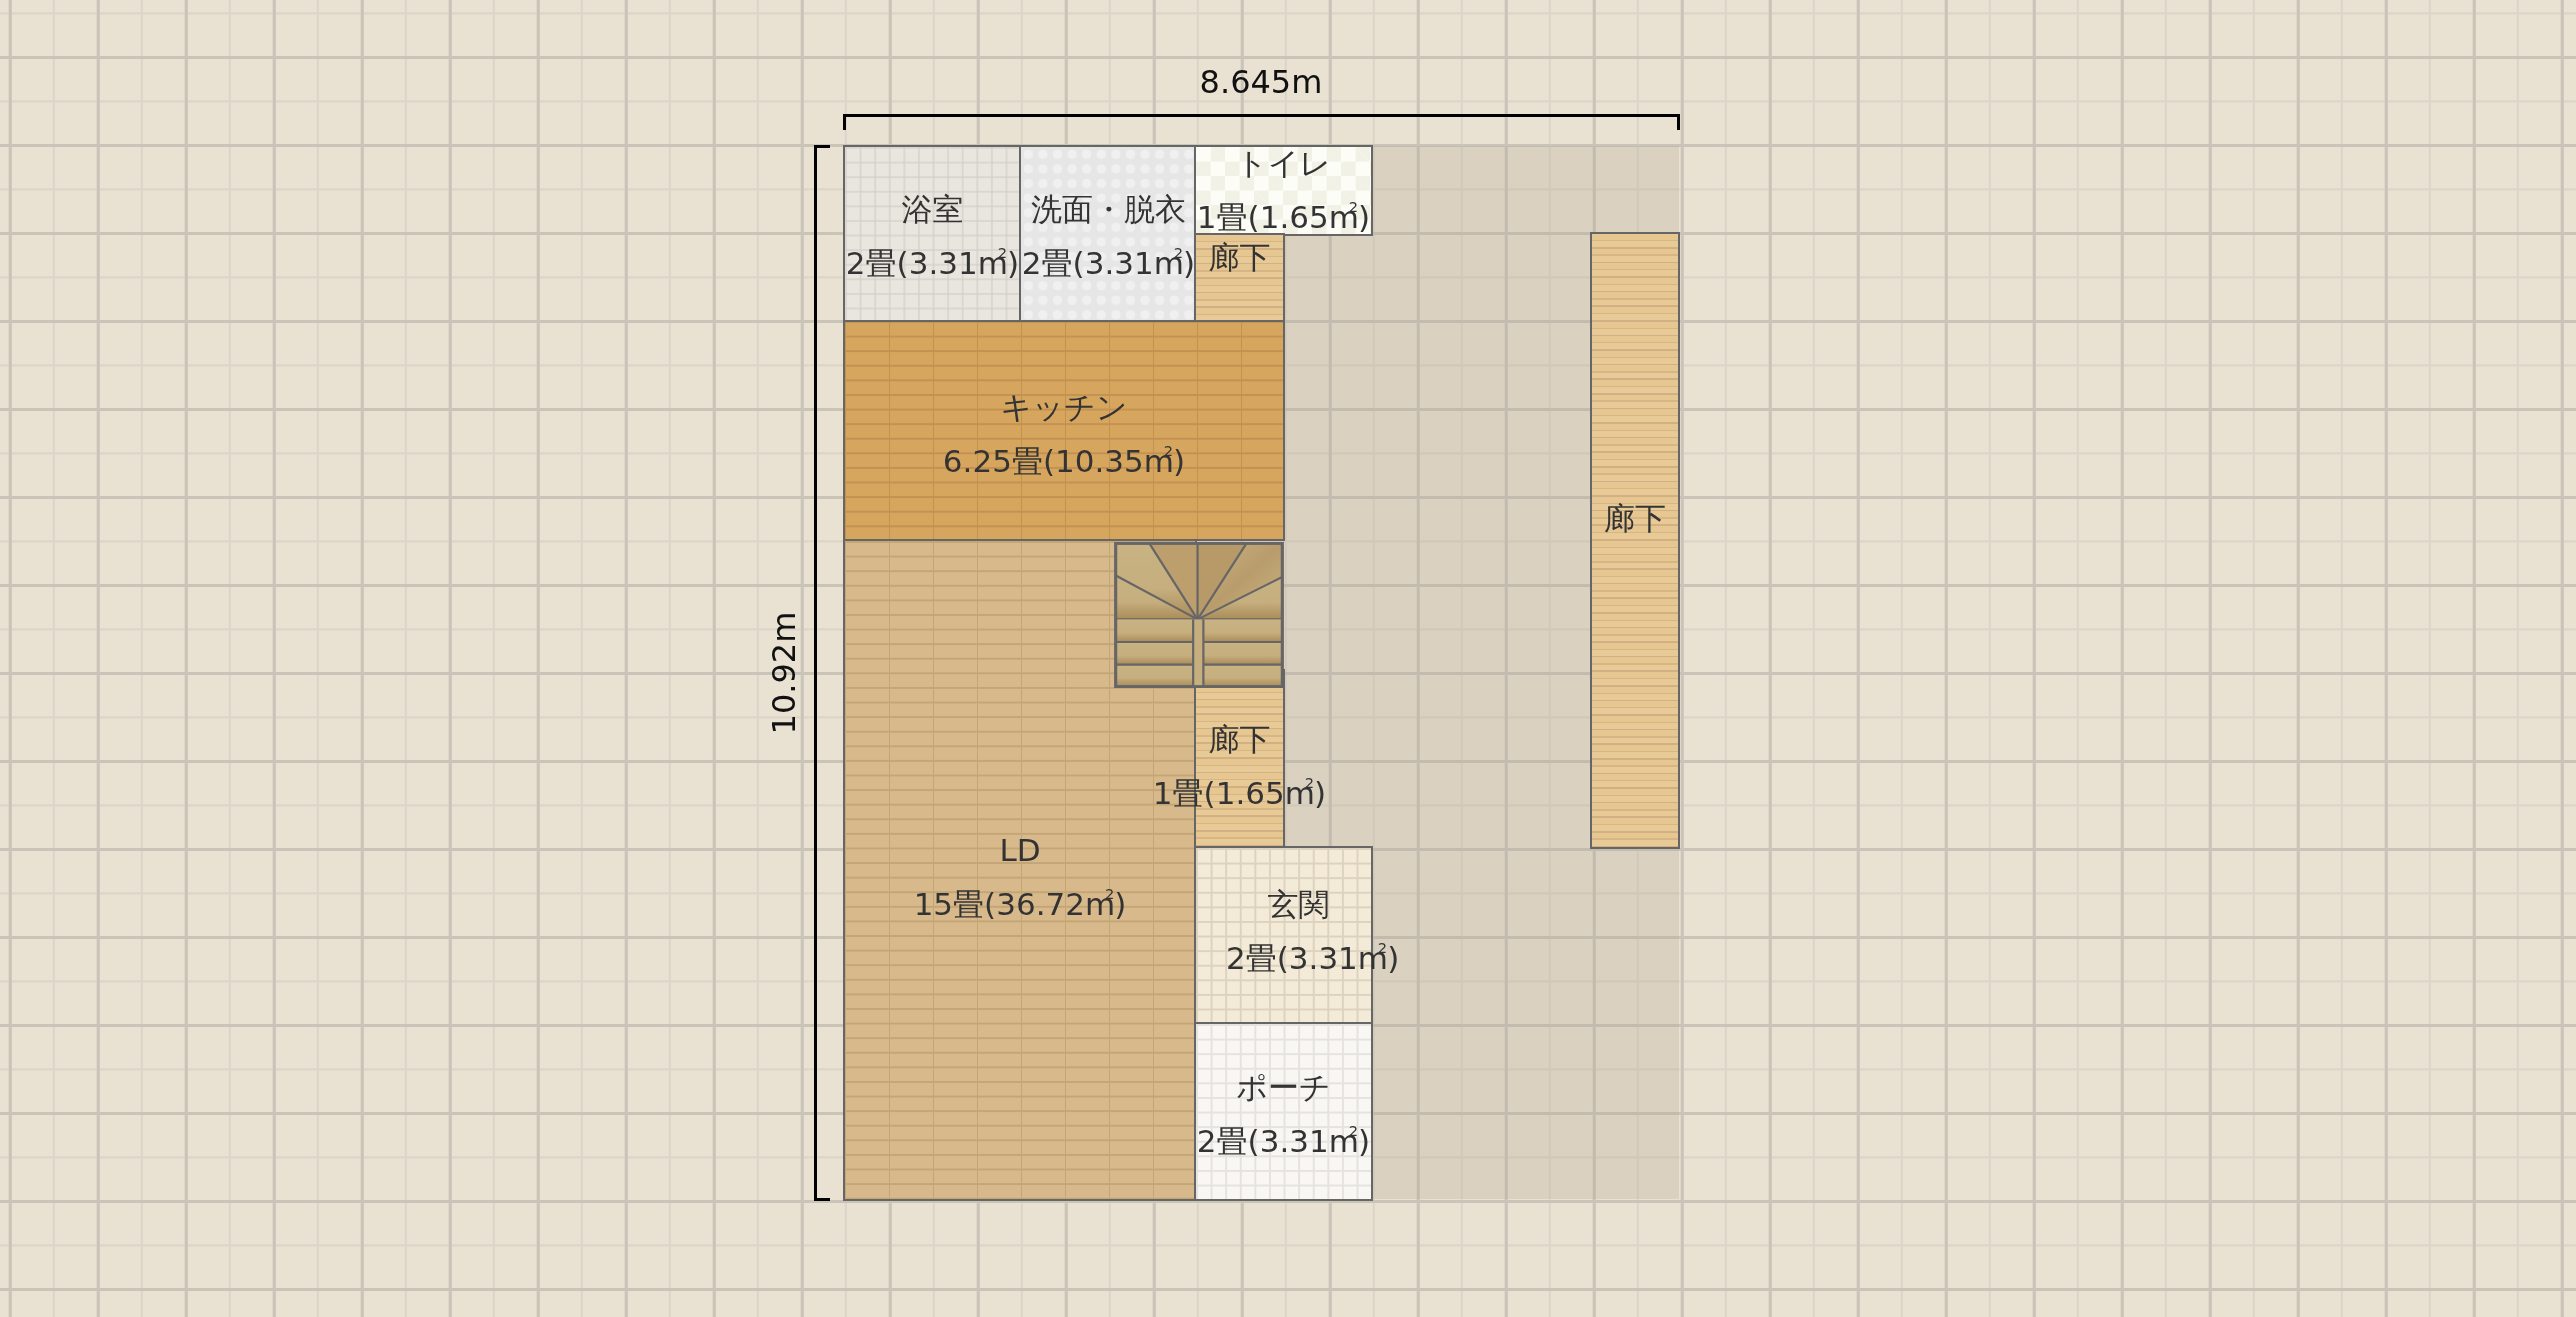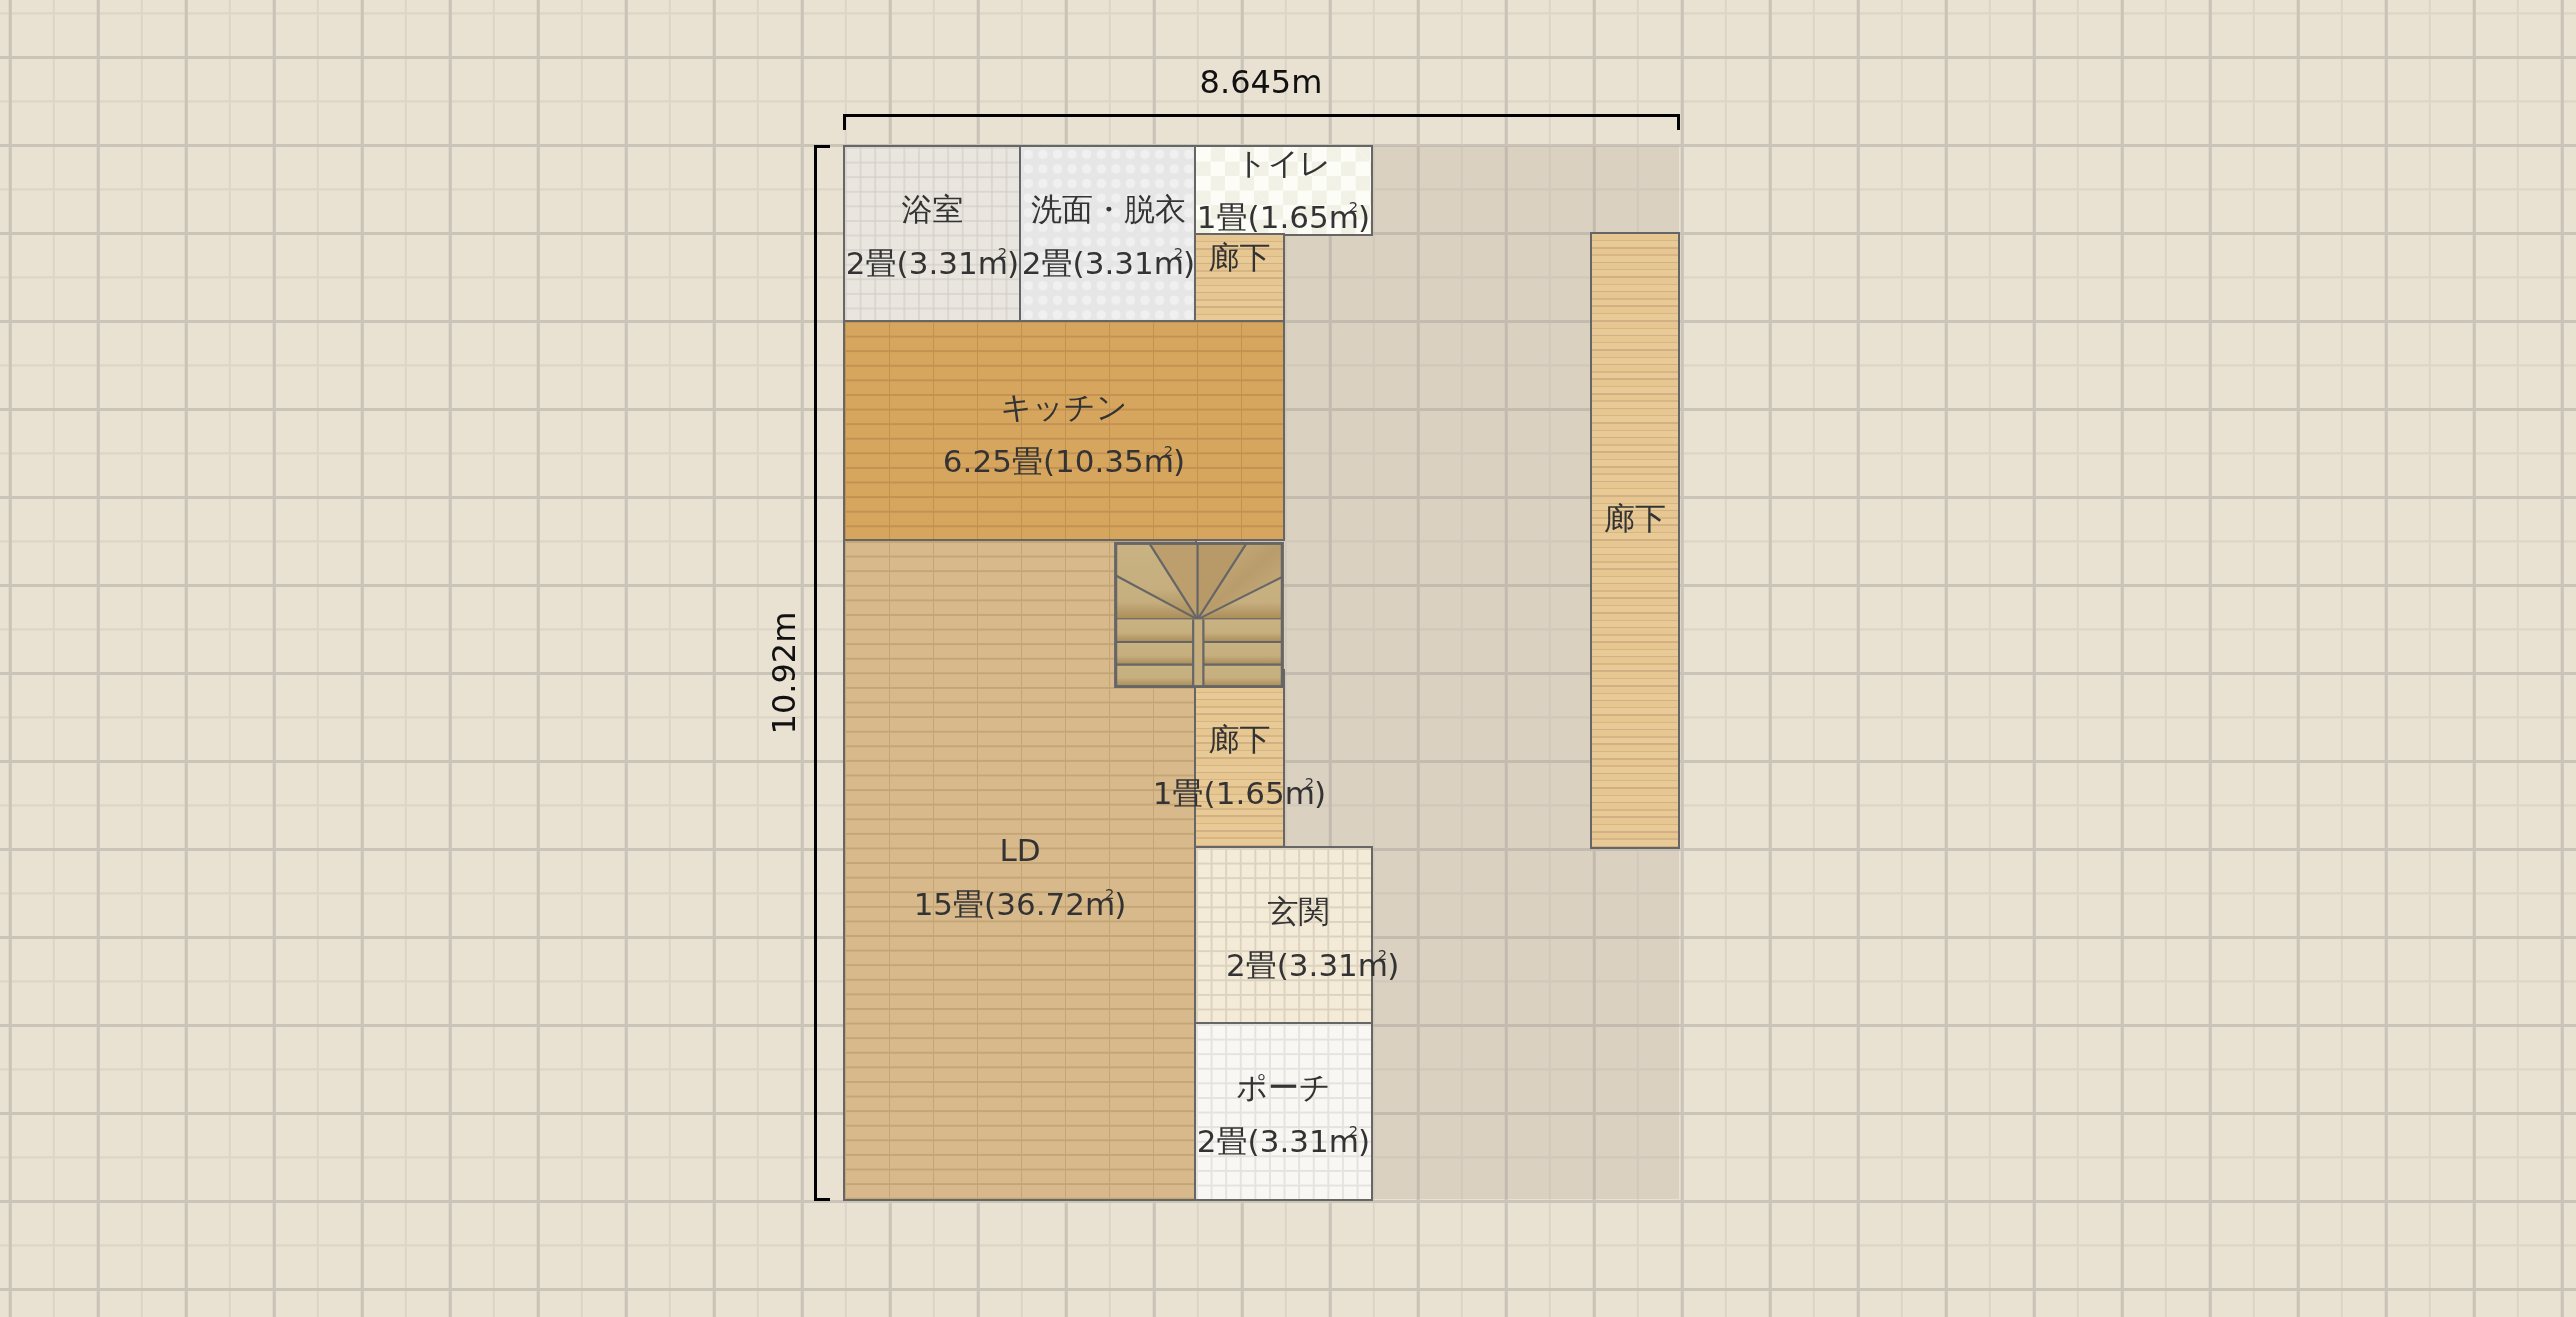--- a/index.html
+++ b/index.html
@@ -155,21 +155,21 @@
 </div>
 
 <div class="room tex-wood" style="left:1194px; top:669px; width:91px; height:180px;">
   <div class="label" style="top:46px; left:-88px; right:-88px;">
     <span>廊下</span>
     <span><b style="font-weight:normal">1畳(1.65m</b><b class="sup" style="font-weight:normal">2</b><b style="font-weight:normal">)</b></span>
   </div>
 </div>
 
 <div class="room tex-entry" style="left:1194px; top:846px; width:179px; height:179px;">
-  <div class="label" style="top:41px;margin-left:30px;">
+  <div class="label" style="top:34px;margin-left:30px;">
     <span>玄関</span>
     <span><b style="font-weight:normal">2畳(3.31m</b><b class="sup" style="font-weight:normal">2</b><b style="font-weight:normal">)</b></span>
   </div>
 </div>
 
 <div class="room tex-porch" style="left:1194px; top:1022px; width:179px; height:179px;">
   <div class="label" style="top:41px;">
     <span>ポーチ</span>
     <span><b style="font-weight:normal">2畳(3.31m</b><b class="sup" style="font-weight:normal">2</b><b style="font-weight:normal">)</b></span>
   </div>

